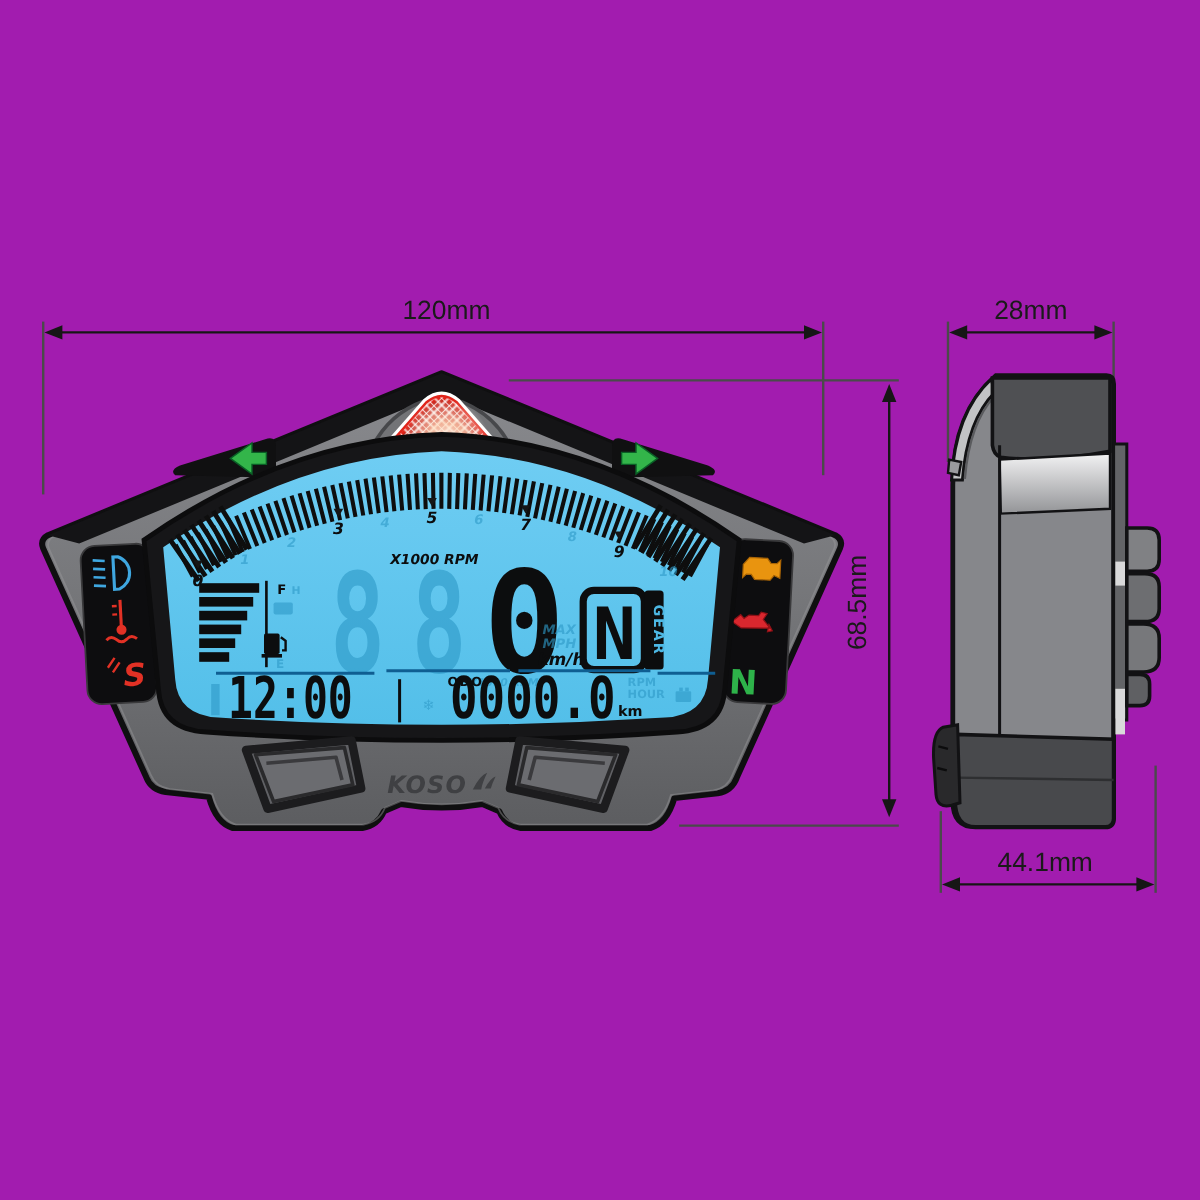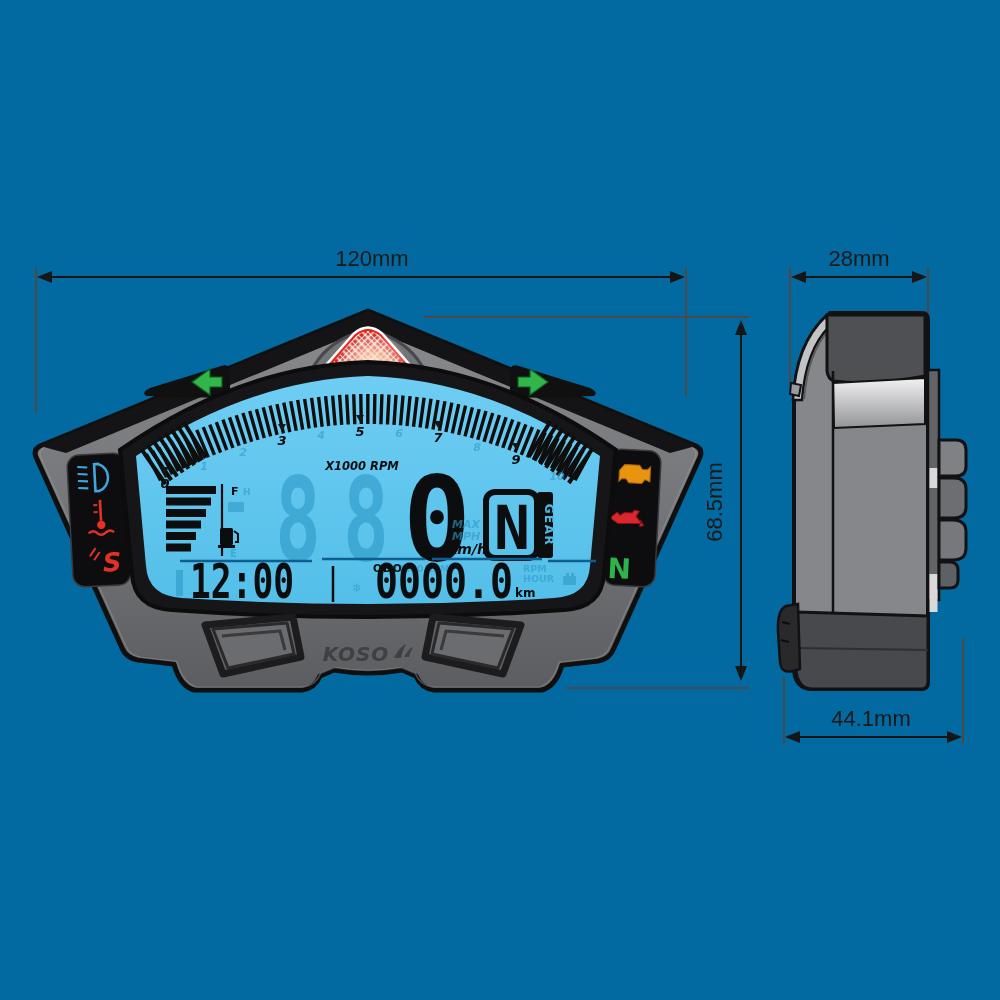--- a/index.html
+++ b/index.html
@@ -1,16 +1,16 @@
 <!DOCTYPE html>
 <html><head>
 <meta charset="utf-8">
 <style>
   html,body{margin:0;padding:0;background:#ffffff;}
-  #canvas{position:relative;width:1000px;height:1000px;background:#0369a1;overflow:hidden;}
+  #canvas{position:relative;width:1000px;height:1000px;background:#a21caf;overflow:hidden;}
   svg{position:absolute;top:0;left:0;}
   text{user-select:none;}
   .dim-label{font-family:"Liberation Sans",sans-serif;font-size:22px;fill:#1a1a1a;}
   .dim-line{stroke:#161616;stroke-width:2;}
   .ext-line{stroke:#4a4a4a;stroke-width:2;}
   .arrow{fill:#161616;stroke:none;}
   .ink{fill:#0c0d0e;}
   .ghost{fill:#2e9ac8;opacity:.62;}
   .seg{font-family:"DejaVu Sans Mono",monospace;font-weight:bold;}
   .lcd-small{font-family:"DejaVu Sans",sans-serif;font-weight:bold;font-style:italic;}

